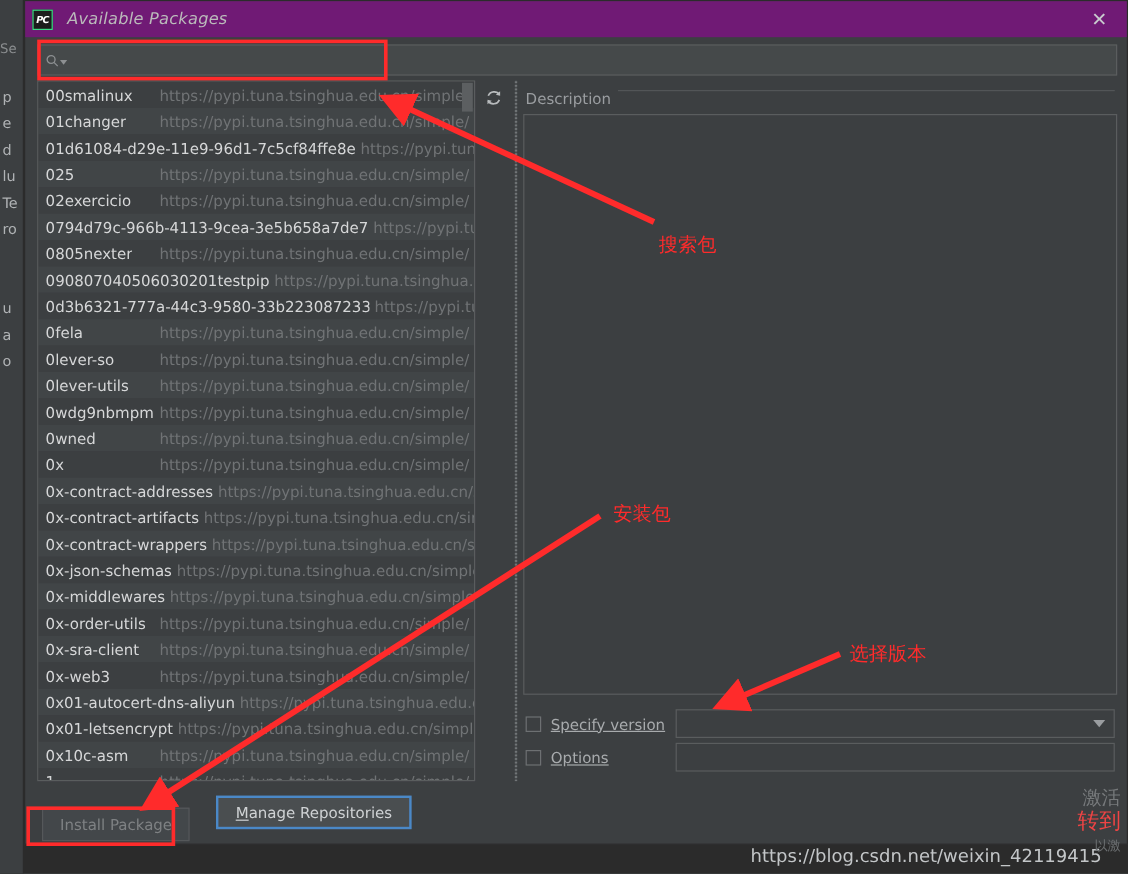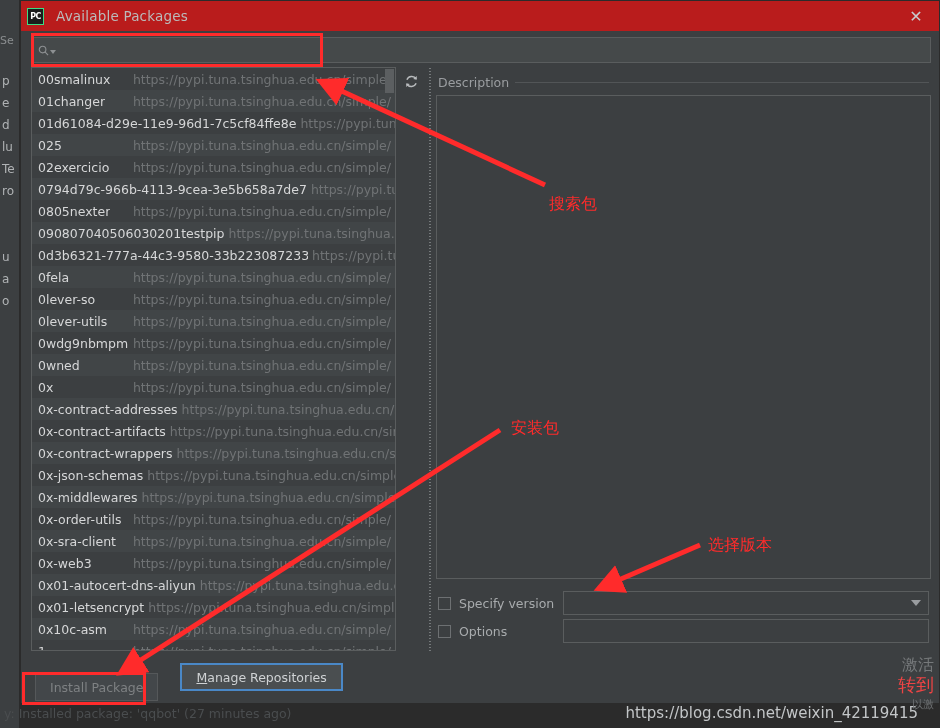--- a/index.html
+++ b/index.html
@@ -32,21 +32,21 @@
   }
 
   
   #dialog {
     position: absolute; left: 20px; top: 0; width: 920px; height: 704px;
     background: #3c3f41; border: 1px solid #2b2b2b;
     display: flex; flex-direction: column;
   }
   .titlebar {
     height: 30px; flex: 0 0 30px; display: flex; align-items: center;
-    background: #b91c1c; padding: 0 0 0 6px; position: relative;
+    background: #701a75; padding: 0 0 0 6px; position: relative; font-style: italic;
   }
   .pc-icon {
     width: 17px; height: 17px; border: 1.5px solid #3ddc84; background: #1c1c1c;
     display: flex; align-items: center; justify-content: center;
     font-size: 8px; font-weight: bold; color: #ffffff; letter-spacing: -0.5px;
     font-family: "DejaVu Sans", "Liberation Sans", sans-serif;
   }
   .title-text {
     margin-left: 12px; font-size: 13.5px; color: #bbbbbb; letter-spacing: 0.2px;
   }
@@ -110,31 +110,31 @@
     width: 8px; flex: 0 0 8px; display: flex; align-items: center; justify-content: center;
   }
   .splitter-dots {
     width: 2px; height: 100%;
     background-image: radial-gradient(#75797b 0.7px, transparent 0.8px);
     background-size: 2px 3px;
   }
 
   
   .right-pane { flex: 1; display: flex; flex-direction: column; min-width: 0; padding-left: 2px; }
-  .desc-header { display: flex; align-items: center; gap: 6px; padding: 8px 2px 5px 2px; }
+  .desc-header { display: flex; gap: 6px; padding: 8px 2px 5px 2px; }
   .desc-label { font-size: 12.5px; color: #9a9da0; white-space: nowrap; }
   .desc-rule { flex: 1; height: 1px; background: #525557; }
   .desc-box { flex: 1; border: 1px solid #5a5d5e; background: #3c3f41; min-height: 0; }
   .opts { padding: 10px 2px 6px 2px; }
   .opt-row { display: flex; align-items: center; height: 28px; gap: 8px; }
   .cbx {
     width: 13px; height: 13px; border: 1px solid #6d7072; background: #3c3f41;
     flex: 0 0 13px;
   }
-  .opt-label { font-size: 12.5px; color: #a8abad; width: 96px; flex: 0 0 96px; }
+  .opt-label { font-size: 12.5px; color: #a8abad; width: 96px; flex: 0 0 96px; text-decoration: underline; }
   .combo {
     flex: 1; height: 24px; border: 1px solid #5a5d5e; background: #3c3f41;
     display: flex; align-items: center; justify-content: flex-end; padding-right: 7px;
   }
   .combo-caret {
     width: 0; height: 0; border-left: 5px solid transparent; border-right: 5px solid transparent;
     border-top: 6px solid #9a9da0;
   }
   .textfield { flex: 1; height: 24px; border: 1px solid #5a5d5e; background: #3c3f41; }
 
@@ -184,21 +184,20 @@
       <div class="bg-left-strip" style="top: 114px;">d</div>
       <div class="bg-left-strip" style="top: 136px;">lu</div>
       <div class="bg-left-strip" style="top: 158px;">Te</div>
       <div class="bg-left-strip" style="top: 180px;">ro</div>
       <div class="bg-left-strip bg-left-sel" style="top: 202px;"></div>
       <div class="bg-left-strip" style="top: 224px;"></div>
       <div class="bg-left-strip" style="top: 246px;">u</div>
       <div class="bg-left-strip" style="top: 268px;">a</div>
       <div class="bg-left-strip" style="top: 290px;">o</div>
     </div>
-  <div class="bg-bottom-text">y: Installed package: 'qqbot' (27 minutes ago)</div>
 
   <div id="dialog">
 
     <div class="titlebar">
       <div class="pc-icon">
         <span>PC</span>
       </div>
       <div class="title-text">Available Packages</div>
       <div class="close-btn">✕</div>
     </div>

